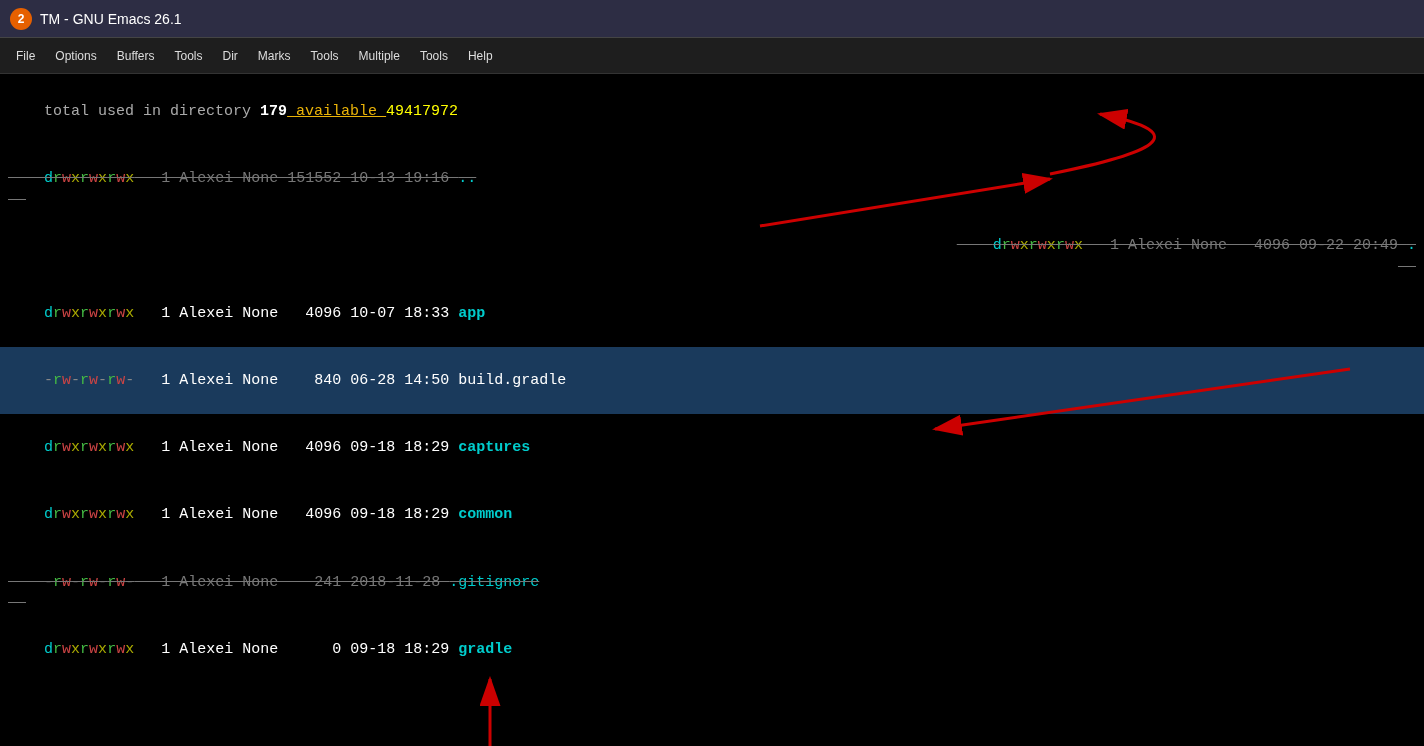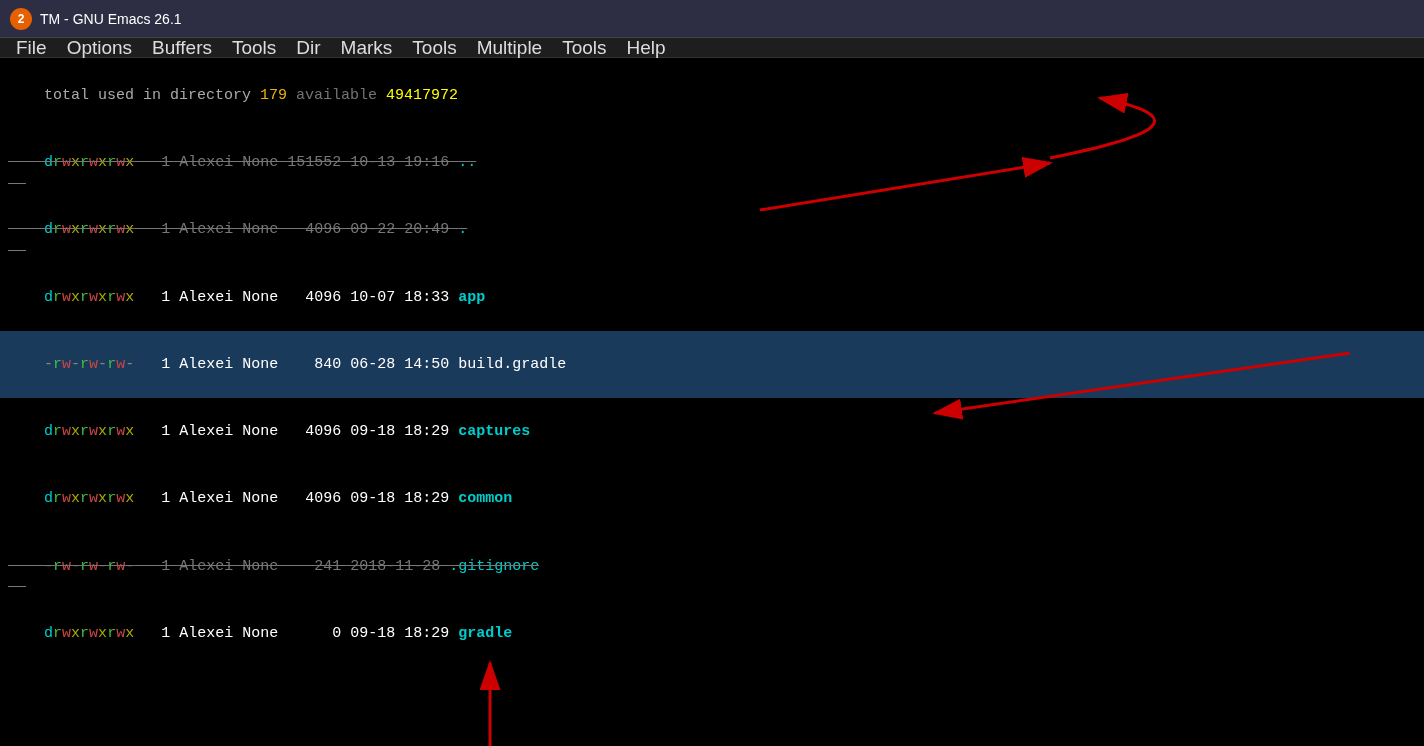--- a/index.html
+++ b/index.html
@@ -36,27 +36,27 @@
       justify-content: center;
       color: #fff;
       font-weight: bold;
       font-size: 12px;
       margin-right: 8px;
     }
 
     
     #menubar {
       background: #1e1e1e;
-      height: 20px;
+      height: 36px;
       display: flex;
       align-items: center;
       padding: 0 6px;
       border-bottom: 1px solid #333;
       font-family: Arial, sans-serif;
-      font-size: 19px;
+      font-size: 12px;
     }
     .menu-item {
       padding: 4px 10px;
       cursor: pointer;
       color: #ddd;
     }
 
     
     #content {
       background: #000;
@@ -107,28 +107,28 @@
   <span class="menu-item">Tools</span>
   <span class="menu-item">Multiple</span>
   <span class="menu-item">Tools</span>
   <span class="menu-item">Help</span>
 </div>
 
 <div id="content" style="position:relative;">
 
 
   <div class="line">
-    <span style="color:#aaaaaa;">total used in directory </span><span style="color:#eab308;">179</span><span style="color:#737373;"> available </span><span style="color:#ffff00;">49417972</span>
+    <span style="color:#aaaaaa;">total used in directory </span><span style="color:#ffffff;font-weight:bold;">179</span><span style="color:#eab308;text-decoration:underline;"> available </span><span style="color:#ffff00;">49417972</span>
   </div>
 
   <div class="line strikethrough-line" style="color:#777;">
     <span class="pb-d" style="color:#00cccc;">d</span><span style="color:#44bb44;">r</span><span style="color:#cc4444;">w</span><span style="color:#aaaa00;">x</span><span style="color:#44bb44;">r</span><span style="color:#cc4444;">w</span><span style="color:#aaaa00;">x</span><span style="color:#44bb44;">r</span><span style="color:#cc4444;">w</span><span style="color:#aaaa00;">x</span>   1 Alexei None 151552 10-13 19:16 <span style="color:#00cccc;">..</span>
   </div>
 
-  <div class="line strikethrough-line" style="color:#777;">
+  <div class="line strikethrough-line" style="color:#777;text-align:right;">
     <span style="color:#00cccc;">d</span><span style="color:#44bb44;">r</span><span style="color:#cc4444;">w</span><span style="color:#aaaa00;">x</span><span style="color:#44bb44;">r</span><span style="color:#cc4444;">w</span><span style="color:#aaaa00;">x</span><span style="color:#44bb44;">r</span><span style="color:#cc4444;">w</span><span style="color:#aaaa00;">x</span>   1 Alexei None   4096 09-22 20:49 <span style="color:#00cccc;">.</span>
   </div>
 
   <div class="line">
     <span style="color:#00cccc;">d</span><span style="color:#44bb44;">r</span><span style="color:#cc4444;">w</span><span style="color:#aaaa00;">x</span><span style="color:#44bb44;">r</span><span style="color:#cc4444;">w</span><span style="color:#aaaa00;">x</span><span style="color:#44bb44;">r</span><span style="color:#cc4444;">w</span><span style="color:#aaaa00;">x</span>   1 Alexei None   4096 10-07 18:33 <span style="color:#00cccc; font-weight:bold;">app</span>
   </div>
 
   <div class="line selected">
     <span style="color:#888;">-</span><span style="color:#44bb44;">r</span><span style="color:#cc4444;">w</span><span style="color:#888;">-</span><span style="color:#44bb44;">r</span><span style="color:#cc4444;">w</span><span style="color:#888;">-</span><span style="color:#44bb44;">r</span><span style="color:#cc4444;">w</span><span style="color:#888;">-</span>   1 Alexei None    840 06-28 14:50 <span style="color:#fff;">build.gradle</span>
   </div>

